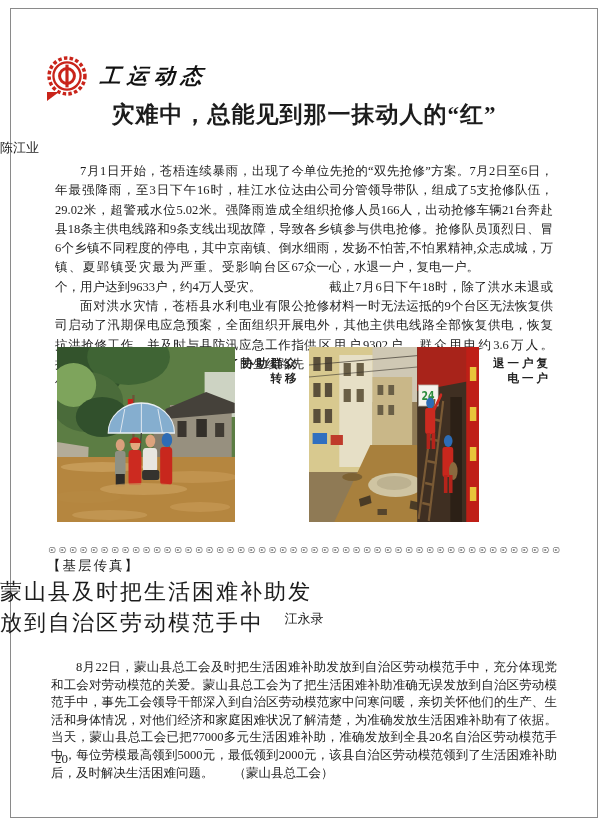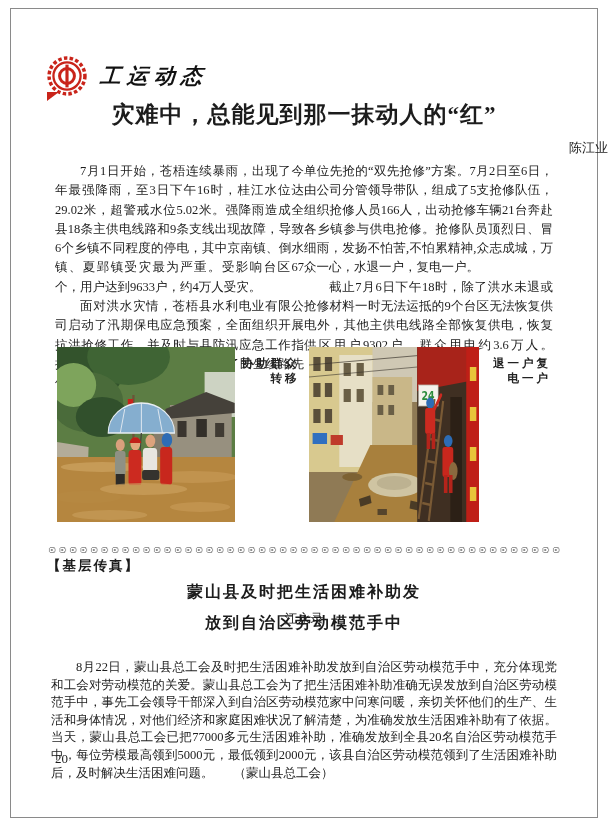--- a/index.html
+++ b/index.html
@@ -21,21 +21,21 @@
   }
   .red-tri {
     position:absolute; left:47px; top:92px; width:0; height:0;
     border-top:9px solid #c9241a; border-right:12px solid transparent;
   }
   
   .a1-title {
     position:absolute; top:99px; left:30px; right:30px; text-align:center;
     font-size:23px; font-weight:bold; letter-spacing:1px; white-space:nowrap;
   }
-  .a1-author { position:absolute; top:139px; left:0; right:0; text-align:right; font-size:13px;padding-left:16px; }
+  .a1-author { position:absolute; top:139px; left:0; right:0; text-align:left; font-size:13px; }
   .columns { position:absolute; top:162px; left:55px; right:55px; display:flex; gap:0; }
   .col { flex:1 1 0; font-size:12.5px; line-height:19.3px; text-align:justify; }
   .col p { margin:0; }
   .indent { text-indent:2em; }
   .attr { margin-left:1.6em; white-space:nowrap; }
   
   .photos { position:absolute; top:347px; left:57px; right:57px; display:flex; gap:9px; }
   .photo-block { flex:1 1 0; display:flex; }
   .photo { width:100%; height:175px; display:block; background:#ccc; }
   .caption {
@@ -45,27 +45,27 @@
   }
   
   .divider {
     position:absolute; top:545px; left:47px; right:47px; height:10px;
     background-image:
       radial-gradient(circle 1.1px at 5px 5px, #8d8d8d 95%, rgba(0,0,0,0)),
       radial-gradient(circle at 5px 5px, rgba(0,0,0,0) 2.4px, #9a9a9a 2.5px, #9a9a9a 3.4px, rgba(0,0,0,0) 3.5px);
     background-size:10.5px 10px; background-repeat:repeat-x;
   }
   .section-tag {
-    position:absolute; top:557px; left:47px; font-size:13.5px; font-weight:bold;
+    position:absolute; top:557px; left:47px; font-size:13.5px; font-weight:normal;
     letter-spacing:2px; font-family:"Liberation Sans","DejaVu Sans",sans-serif;
   }
   
   .a2-title {
-    position:absolute; top:576px; left:0; right:0; text-align:center;
-    font-size:16px; font-weight:bold; line-height:31px; letter-spacing:2px;
+    position:absolute; top:576px; left:0; right:0; 
+    font-size:22px; font-weight:normal; line-height:31px; letter-spacing:2px;
   }
   .a2-author { position:absolute; top:610px; left:0; right:0; text-align:center; font-size:13px; }
   .a2-body {
     position:absolute; top:655px; left:47px; right:47px;
     font-size:12.5px; line-height:17.6px; text-align:justify;
   }
   .a2-body p { margin:4px; }
   .page-number { position:absolute; left:55px; top:751px; font-size:13px; }
 </style>
 </head>

